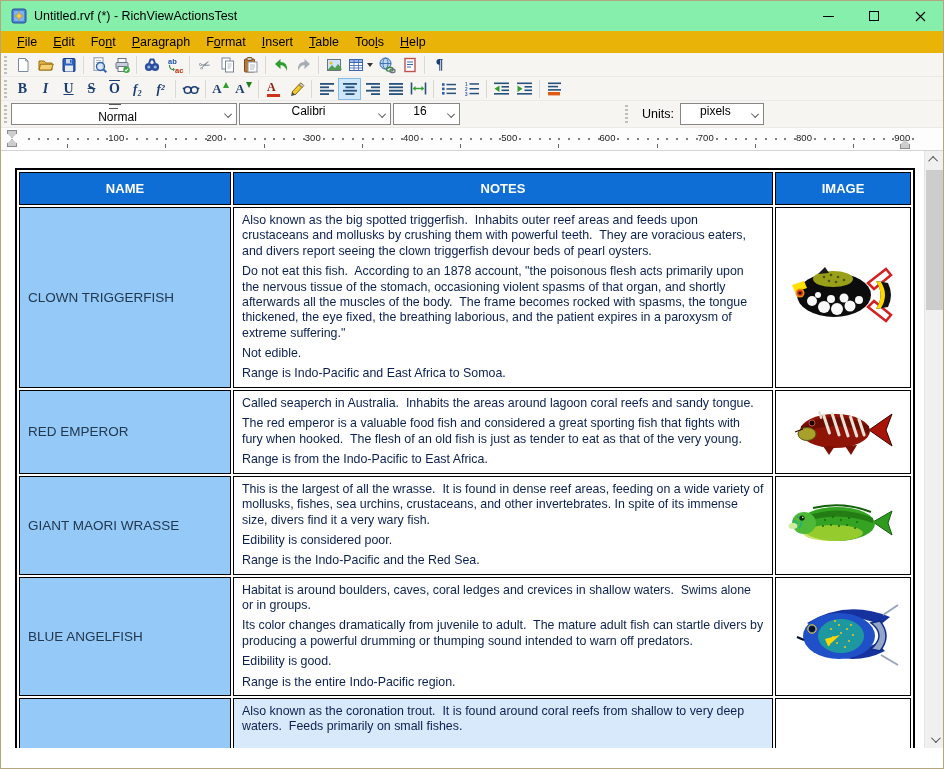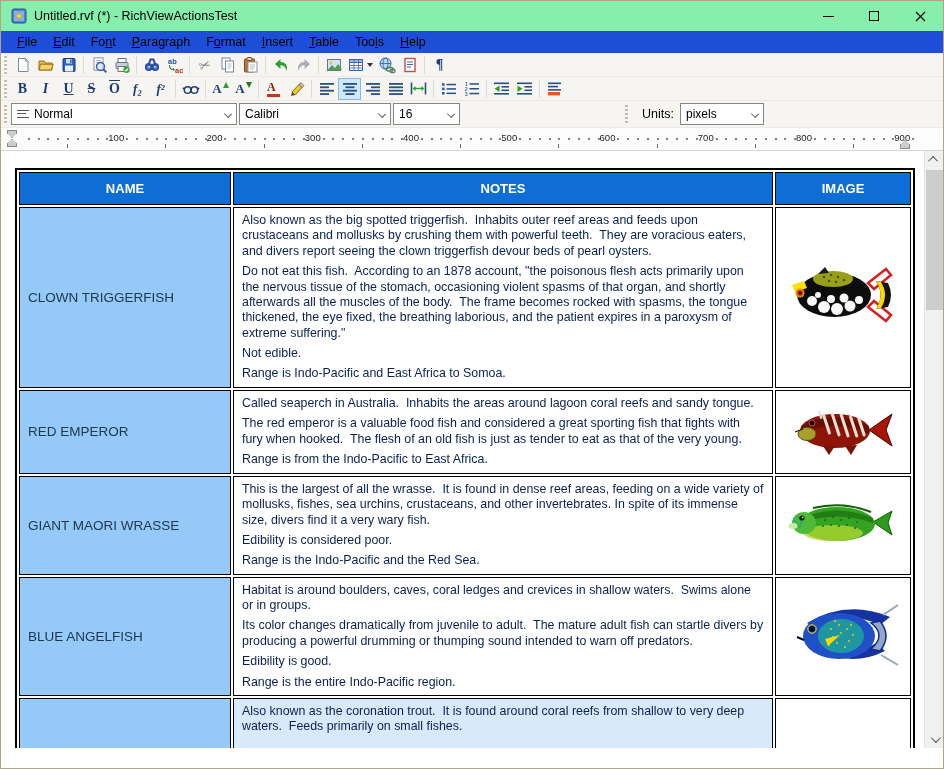--- a/index.html
+++ b/index.html
@@ -11,21 +11,21 @@
   
   .titlebar { position:absolute; top:0; left:0; right:0; height:30px; background:#86efac; }
   .app-icon { position:absolute; left:10px; top:7px; width:16px; height:16px; }
   .title-text { position:absolute; left:33px; top:8px; font-size:12.5px; color:#000; white-space:nowrap; }
   .win-controls { position:absolute; right:0; top:0; height:30px; display:flex; }
   .win-btn { width:46px; height:30px; display:flex; align-items:center; justify-content:center; }
   .min-glyph { width:11px; height:1px; background:#000; display:block; }
   .max-glyph { width:10px; height:10px; border:1px solid #000; display:block; }
 
   
-  .menubar { position:absolute; top:30px; left:0; right:0; height:22px; background:#1d4ed8; display:flex; align-items:center; padding-left:8px; font-size:12.5px; color:#000; }
+  .menubar { position:absolute; top:30px; left:0; right:0; height:22px; background:#eab308; display:flex; align-items:center; padding-left:8px; font-size:12.5px; color:#000; }
   .menu-item { padding:2px 8px; cursor:default; }
 
   
   .tb { position:absolute; left:0; right:0; background:#f6f5f2; border-bottom:1px solid #eceae6; display:flex; align-items:center; }
   .tb1 { top:52px; height:24px; }
   .tb2 { top:76px; height:24px; }
   .combobar { top:100px; height:27px; }
   .grip { width:3px; height:18px; margin:0 4px 0 3px; background:repeating-linear-gradient(to bottom,#c2bfb8 0 2px,transparent 2px 4px); }
   .btn { width:23px; height:22px; display:flex; align-items:center; justify-content:center; position:relative; }
   .btn.sel { background:#cfe8ff; border:1px solid #86bbe8; }
@@ -39,21 +39,21 @@
   .afont { position:relative; font-family:"Liberation Serif",serif; font-weight:bold; font-size:13px; color:var(--toolbar-letter); }
   .tri-up { position:absolute; top:-2px; right:-6px; width:0; height:0; border-left:3.5px solid transparent; border-right:3.5px solid transparent; border-bottom:6px solid #2e9e2e; }
   .tri-dn { position:absolute; top:-2px; right:-6px; width:0; height:0; border-left:3.5px solid transparent; border-right:3.5px solid transparent; border-top:6px solid #1c7e1c; }
   .fontcol { font-family:"Liberation Serif",serif; font-weight:bold; font-size:12px; color:#8c1c10; line-height:1; }
   .fontcol .bar { display:block; width:13px; height:3px; background:#cc3318; margin-top:1px; }
   .dd-arrow { width:0; height:0; border-left:3.5px solid transparent; border-right:3.5px solid transparent; border-top:4px solid #333; margin-left:2px; }
   .para-glyph { font-size:14px; font-weight:bold; color:var(--toolbar-letter); font-family:"Liberation Serif",serif; }
   .scissors { font-size:14px; color:#7d8690; transform:rotate(-20deg); }
 
   
-  .combo { height:22px; border:1px solid #868686; background:#fff; display:flex; align-items:center; font-size:12px; color:#000; padding:0 18px 0 5px; position:relative; margin-right:2px; }
+  .combo { height:22px; border:1px solid #868686; background:#fff; display:flex; align-items:center; font-size:12px; color:#000; padding:0 18px 0 5px; position:relative; margin-right:2px;flex-direction:column; }
   .combo .chev { position:absolute; right:5px; top:7px; width:6px; height:6px; border-right:1.4px solid #5a5a5a; border-bottom:1.4px solid #5a5a5a; transform:rotate(45deg) scaleY(.9); }
   .combo-style { width:226px; }
   .combo-font { width:152px; }
   .combo-size { width:67px; }
   .combo-units { width:84px; }
   .style-ico { width:12px; height:9px; margin-right:5px; background:
      linear-gradient(#555 0 0) 0 0/12px 1.4px no-repeat,
      linear-gradient(#555 0 0) 0 3.5px/9px 1.4px no-repeat,
      linear-gradient(#555 0 0) 0 7px/12px 1.4px no-repeat; }
   .units-label { font-size:12.5px; margin:0 6px 0 10px; color:#000; }

